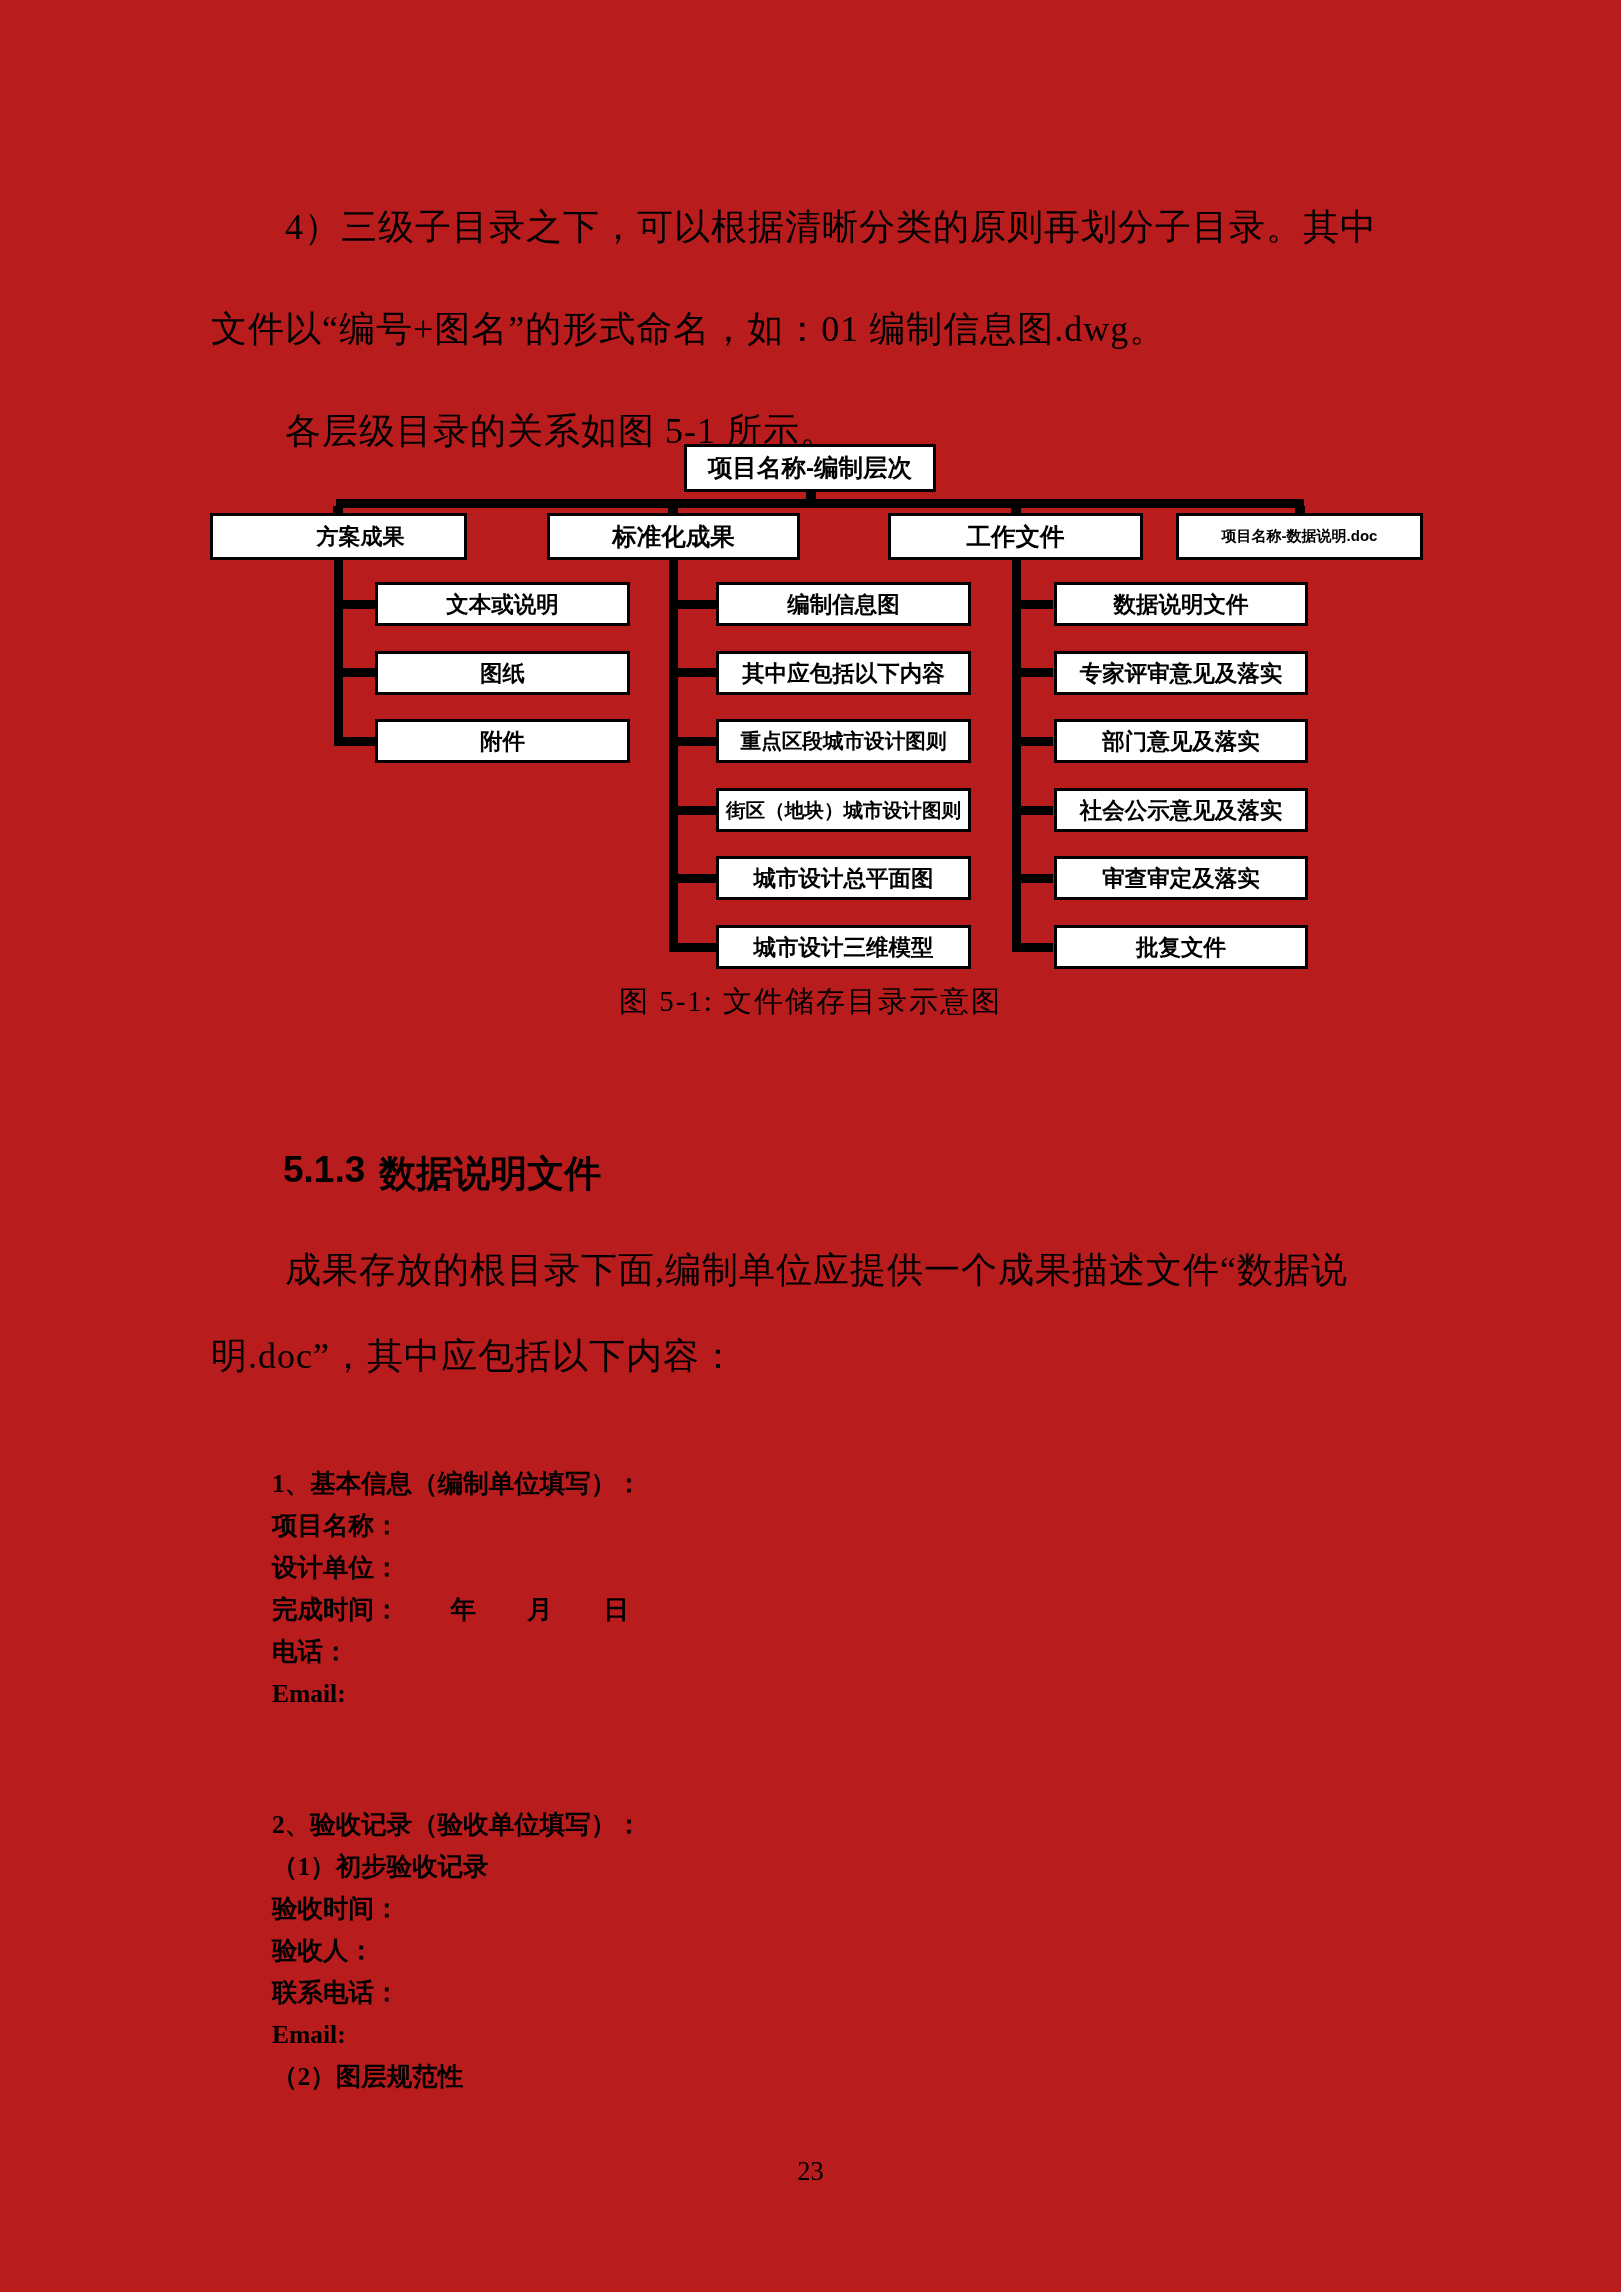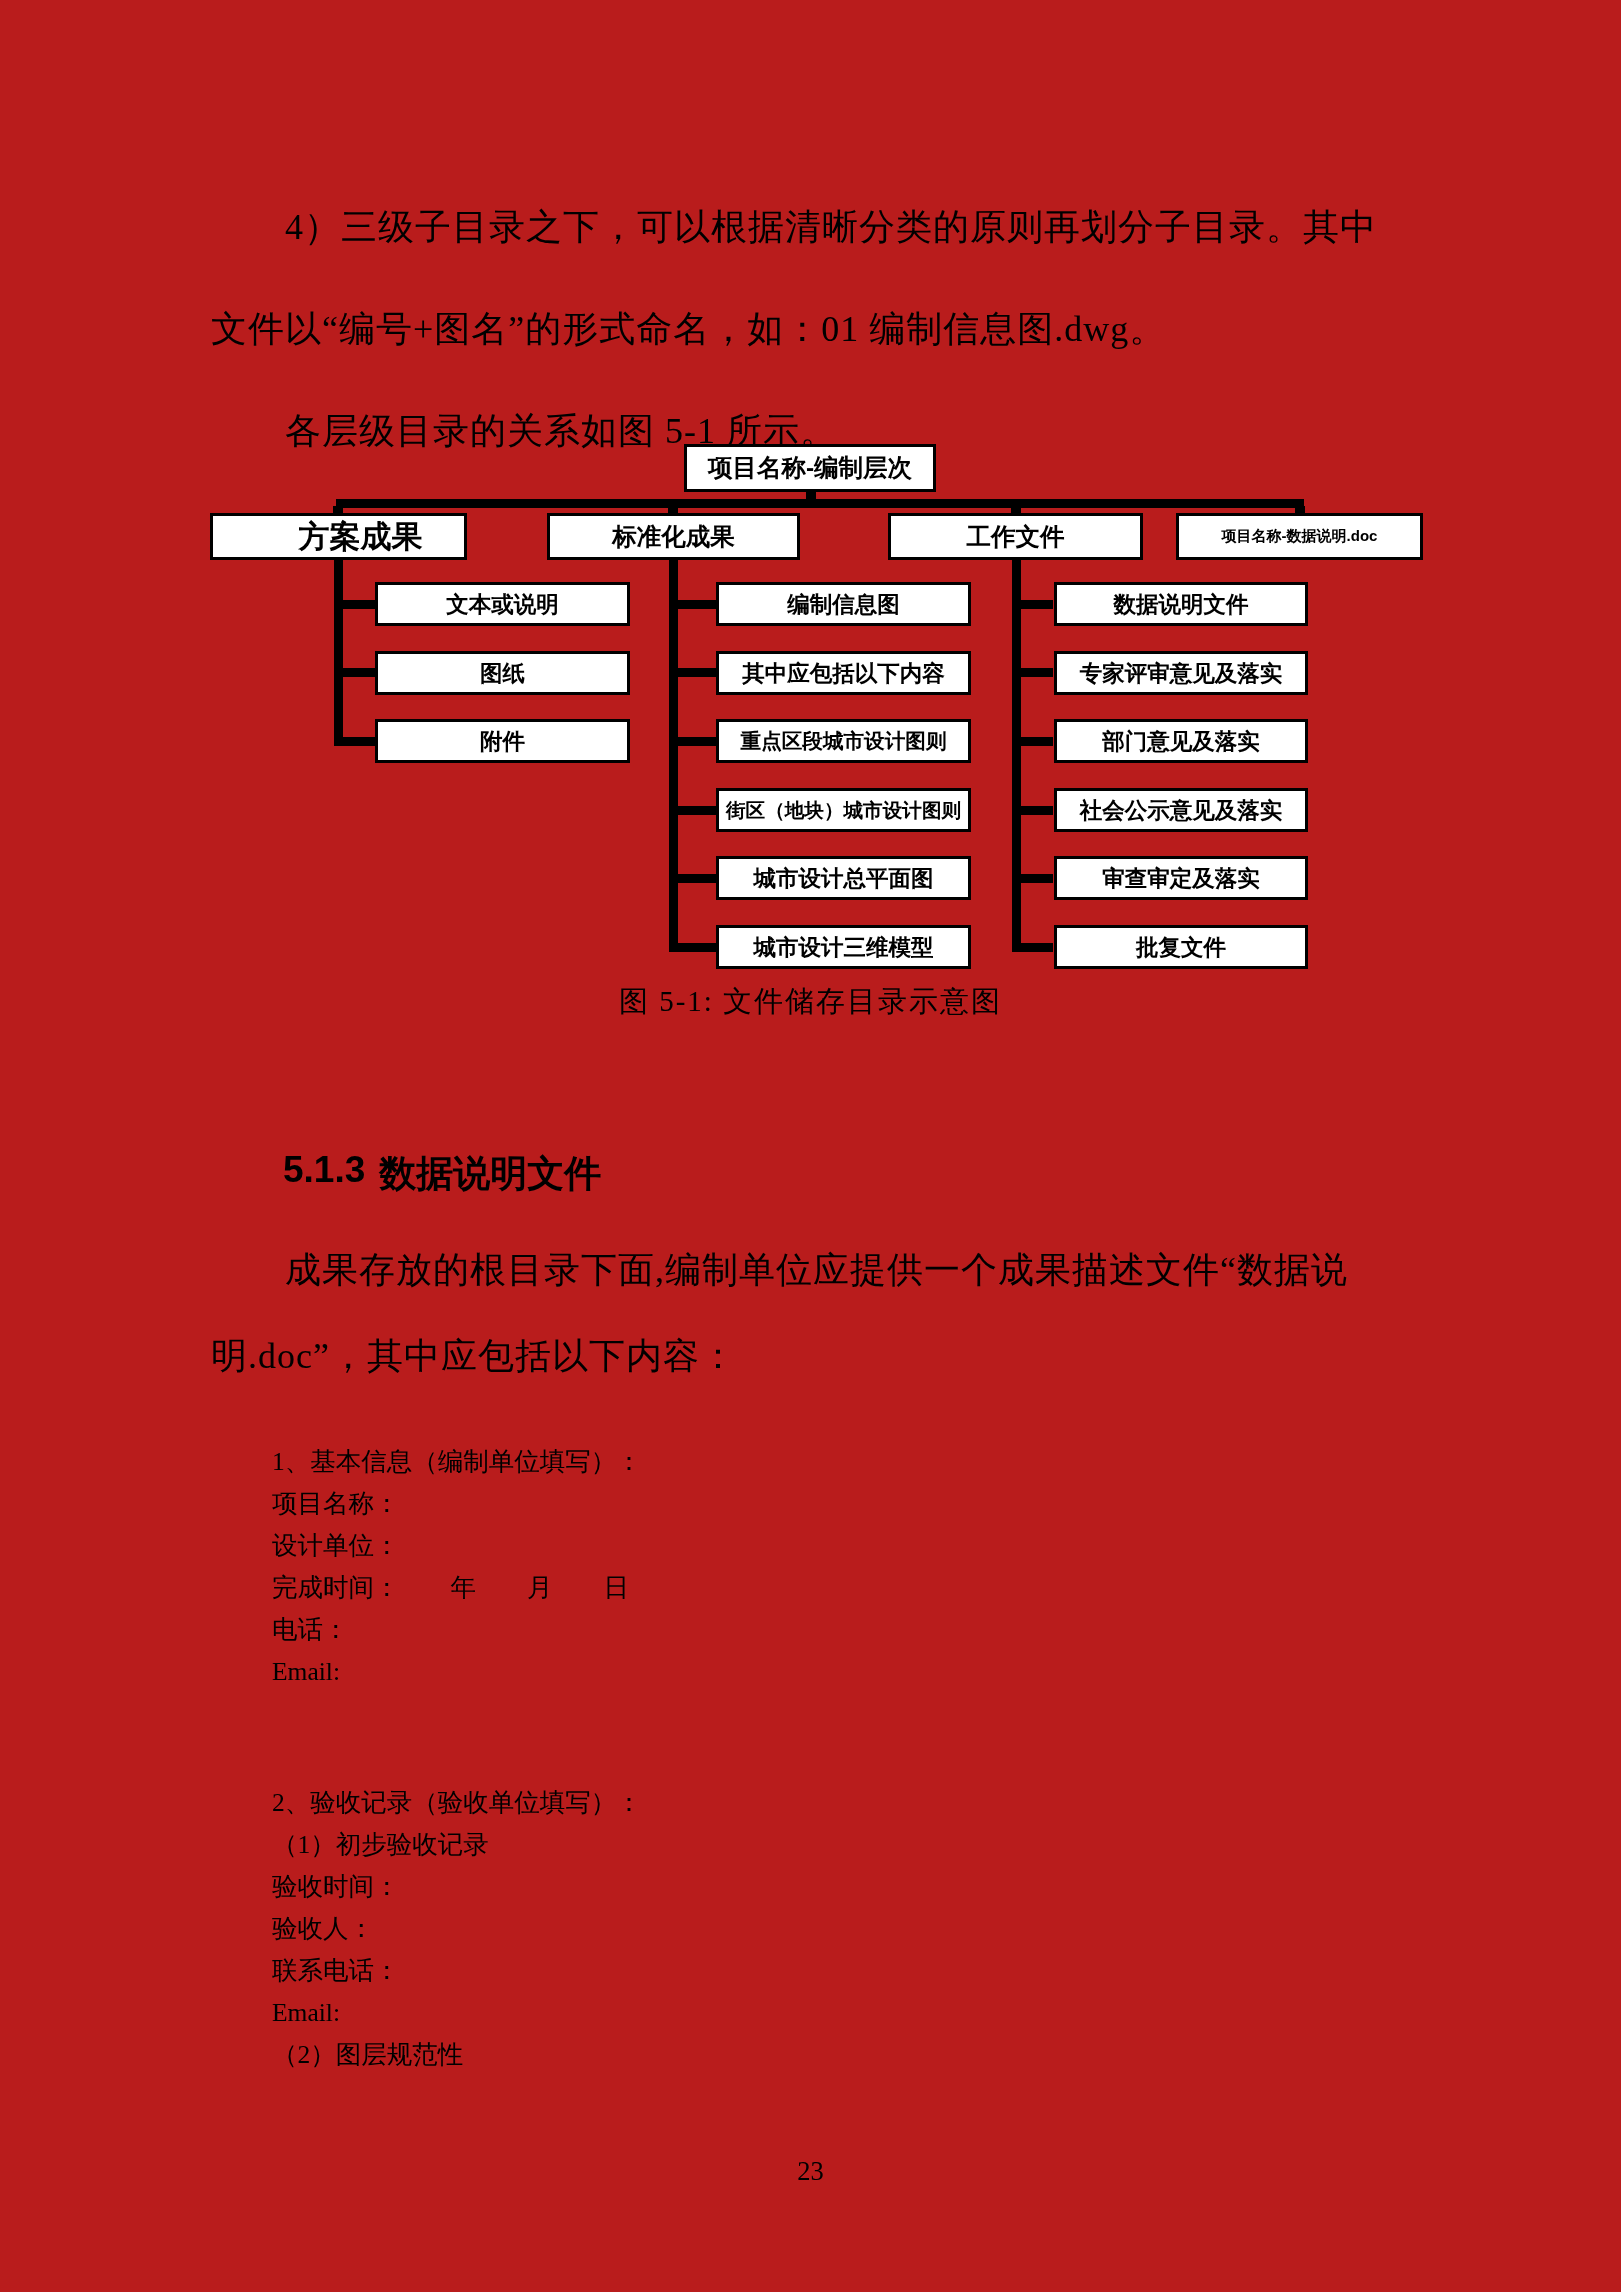--- a/index.html
+++ b/index.html
@@ -25,21 +25,21 @@
   .caption{
     position:absolute;top:982px;left:0;width:1621px;text-align:center;
     font-size:29px;letter-spacing:2px;
   }
   
   .heading{
     position:absolute;top:1149px;left:283px;display:flex;gap:14px;
     font-family:"Liberation Sans","DejaVu Sans",sans-serif;font-weight:bold;font-size:37px;
   }
   
-  .list{position:absolute;left:272px;font-size:25.5px;font-weight:normal;line-height:42px;}
+  .list{position:absolute;left:272px;font-size:25.5px;font-weight:bold;line-height:42px;margin-top:22px;}
   .list .line{white-space:pre;}
   #list1{top:1441px;}
   #list2{top:1782px;}
   .pagenum{position:absolute;top:2156px;left:0;width:1621px;text-align:center;font-size:26.5px;}
 </style>
 </head>
 <body>
 
 <div class="page">
 
@@ -47,21 +47,21 @@
       <div class="line indent">4）三级子目录之下，可以根据清晰分类的原则再划分子目录。其中</div>
       <div class="line">文件以“编号+图名”的形式命名，如：01 编制信息图.dwg。</div>
       <div class="line indent">各层级目录的关系如图 5-1 所示。</div>
     </div>
 
   <div id="diagram" class="diagram">
       <div class="dbox" style="left: 684px; top: 7.8px; width: 252px; height: 48px; font-size: 24.5px;">项目名称-编制层次</div>
       <div class="dline" style="left: 806px; top: 54px; width: 9.8px; height: 10.8px;"></div>
       <div class="dline" style="left: 336px; top: 63px; width: 968px; height: 8.8px;"></div>
       <div class="dline" style="left: 333px; top: 70px; width: 9.8px; height: 9.8px;"></div>
-      <div class="dbox" style="left: 210px; top: 77px; width: 257px; height: 47px; font-size: 31px; padding-left: 44px;">方案成果</div>
+      <div class="dbox" style="left: 210px; top: 77px; width: 257px; height: 47px; font-size: 22px; padding-left: 44px;">方案成果</div>
       <div class="dline" style="left: 334px; top: 123px; width: 8.8px; height: 187px;"></div>
       <div class="dline" style="left: 338px; top: 164px; width: 37px; height: 8.8px;"></div>
       <div class="dbox" style="left: 375px; top: 146px; width: 255px; height: 44px; font-size: 22.5px;">文本或说明</div>
       <div class="dline" style="left: 338px; top: 232px; width: 37px; height: 8.8px;"></div>
       <div class="dbox" style="left: 375px; top: 215px; width: 255px; height: 44px; font-size: 22.5px;">图纸</div>
       <div class="dline" style="left: 338px; top: 301px; width: 37px; height: 8.8px;"></div>
       <div class="dbox" style="left: 375px; top: 283px; width: 255px; height: 44px; font-size: 22.5px;">附件</div>
       <div class="dline" style="left: 668px; top: 70px; width: 9.8px; height: 9.8px;"></div>
       <div class="dbox" style="left: 547px; top: 77px; width: 253px; height: 47px; font-size: 24.5px;">标准化成果</div>
       <div class="dline" style="left: 669px; top: 123px; width: 8.8px; height: 393px;"></div>

